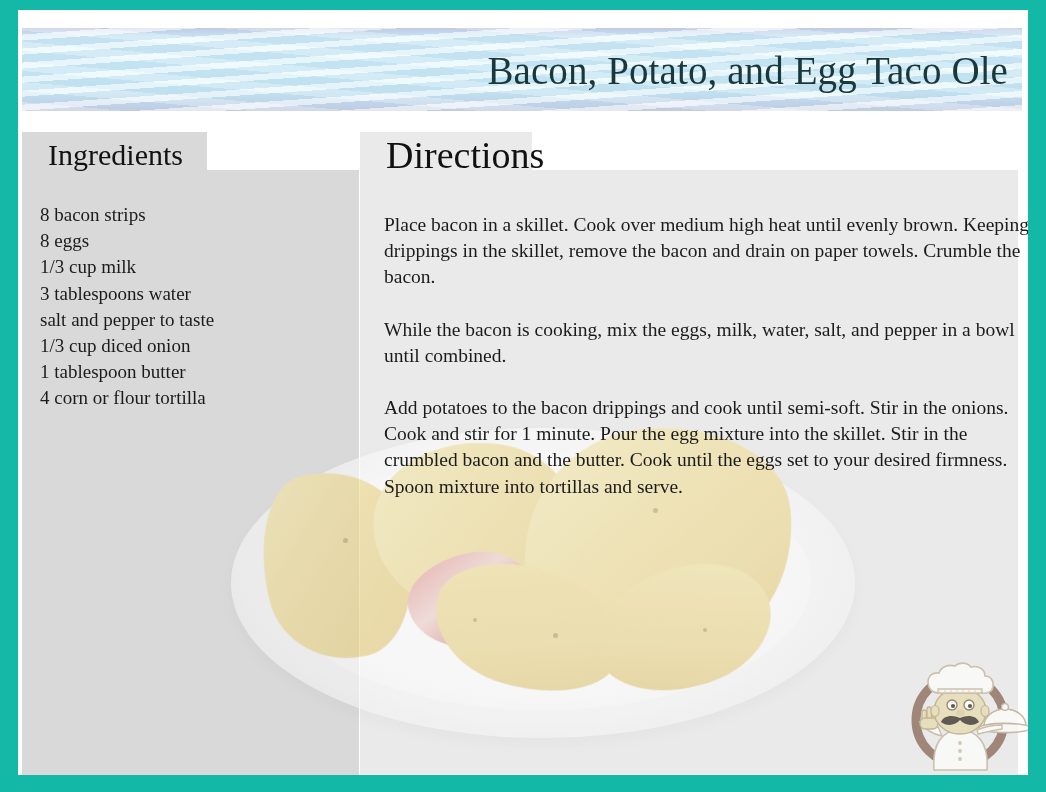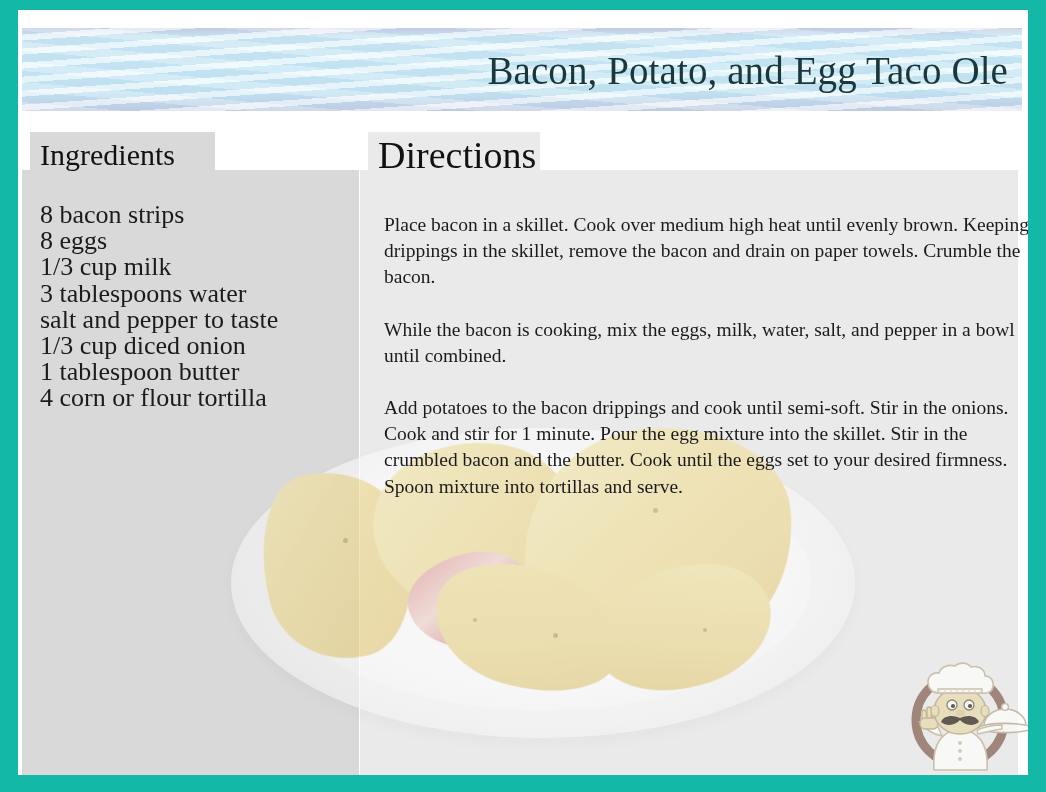--- a/index.html
+++ b/index.html
@@ -96,22 +96,21 @@
     height: 610px;
     background: #eaeaea;
   }
 
   
   .tab {
     position: absolute;
     box-sizing: border-box;
     display: flex;
     align-items: center;
-    padding-left: 10px;
-    margin-left: 8px;
+    padding-left: 26px;
   }
   .tab-ingredients {
     left: 4px;
     top: 122px;
     width: 185px;
     height: 46px;
     background: #d9d9d9;
     font-size: 30px;
     color: #111111;
   }
@@ -219,21 +218,21 @@
     background: rgba(120,92,50,0.45);
     border-radius: 50%;
   }
 
   
   .ing-list {
     position: absolute;
     left: 22px;
     top: 192px;
     width: 300px;
-    font-size: 26px;
+    font-size: 19px;
     line-height: 26.2px;
     color: #1b1b1b;
   }
   .ing-list div { white-space: pre-wrap; }
 
   .dir-body {
     position: absolute;
     left: 366px;
     top: 193px;
     width: 648px;

